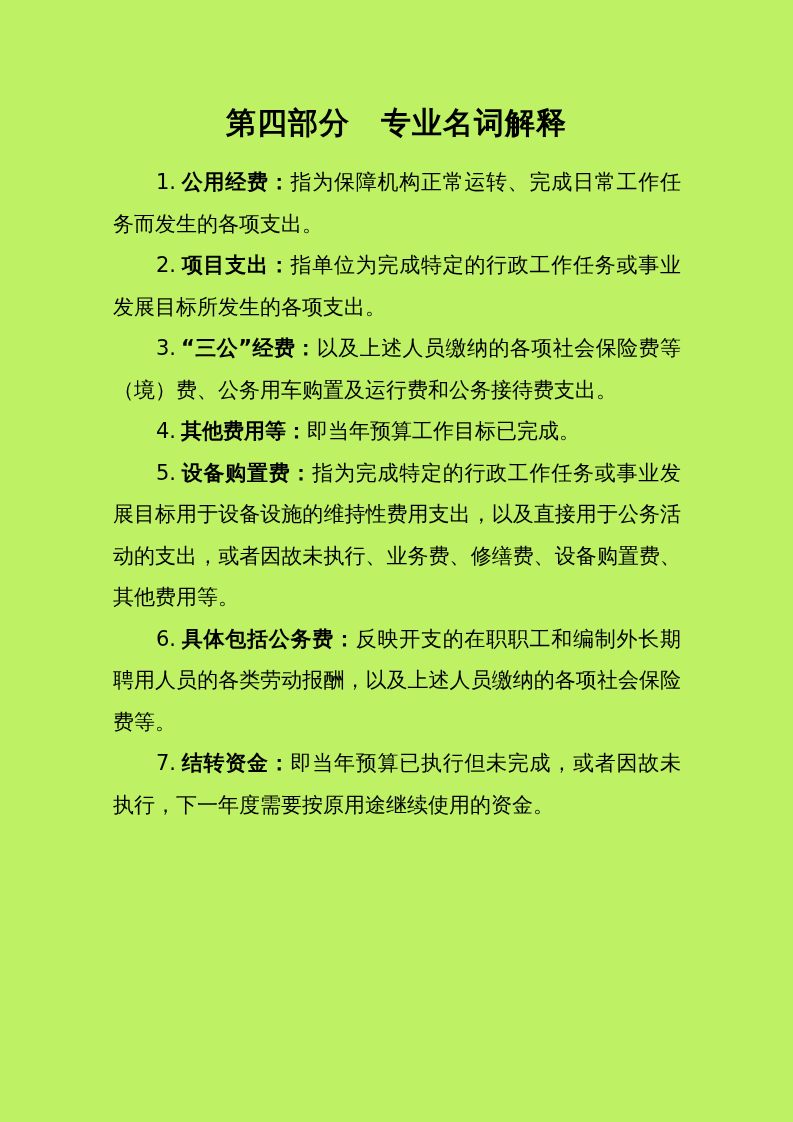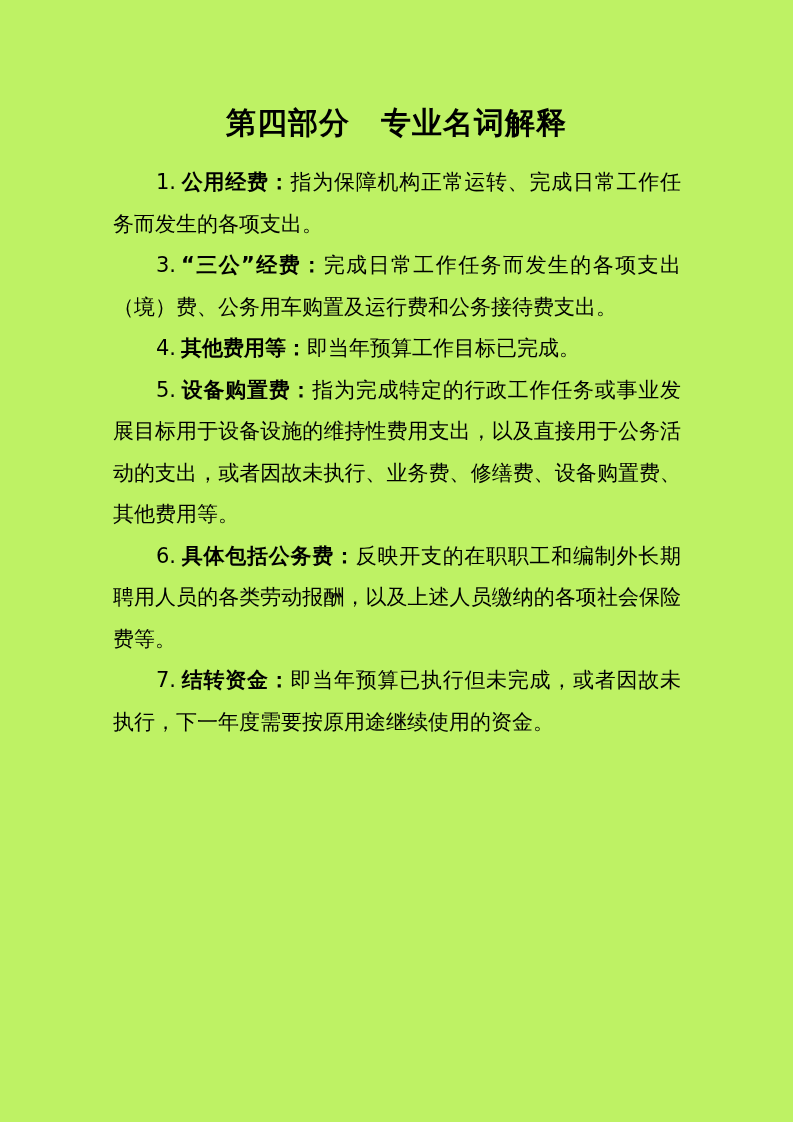--- a/index.html
+++ b/index.html
@@ -51,22 +51,23 @@
 </style>
 </head>
 <body>
 
 <div class="page">
   <h1 class="doc-title">第四部分　专业名词解释</h1>
 
   <div class="doc-body">
     <p class="para"><span class="num">1.</span><span class="term">公用经费：</span><span class="def">指为保障机构正常运转、完成日常工作任务而发生的各项支出。</span></p>
 
+    <p class="para"><span class="num">2.</span><span class="term">项目支出：</span><span class="def">指单位为完成特定的行政工作任务或事业发展目标所发生的各项支出。</span></p>
 
-    <p class="para"><span class="num">3.</span><span class="term">“三公”经费：</span><span class="def">完成日常工作任务而发生的各项支出（境）费、公务用车购置及运行费和公务接待费支出。</span></p>
+    <p class="para"><span class="num">3.</span><span class="term">“三公”经费：</span><span class="def">以及上述人员缴纳的各项社会保险费等（境）费、公务用车购置及运行费和公务接待费支出。</span></p>
 
     <p class="para"><span class="num">4.</span><span class="term">其他费用等：</span><span class="def">即当年预算工作目标已完成。</span></p>
 
     <p class="para"><span class="num">5.</span><span class="term">设备购置费：</span><span class="def">指为完成特定的行政工作任务或事业发展目标用于设备设施的维持性费用支出，以及直接用于公务活动的支出，或者因故未执行、业务费、修缮费、设备购置费、其他费用等。</span></p>
 
     <p class="para"><span class="num">6.</span><span class="term">具体包括公务费：</span><span class="def">反映开支的在职职工和编制外长期聘用人员的各类劳动报酬，以及上述人员缴纳的各项社会保险费等。</span></p>
 
     <p class="para"><span class="num">7.</span><span class="term">结转资金：</span><span class="def">即当年预算已执行但未完成，或者因故未执行，下一年度需要按原用途继续使用的资金。</span></p>
 
   </div>

